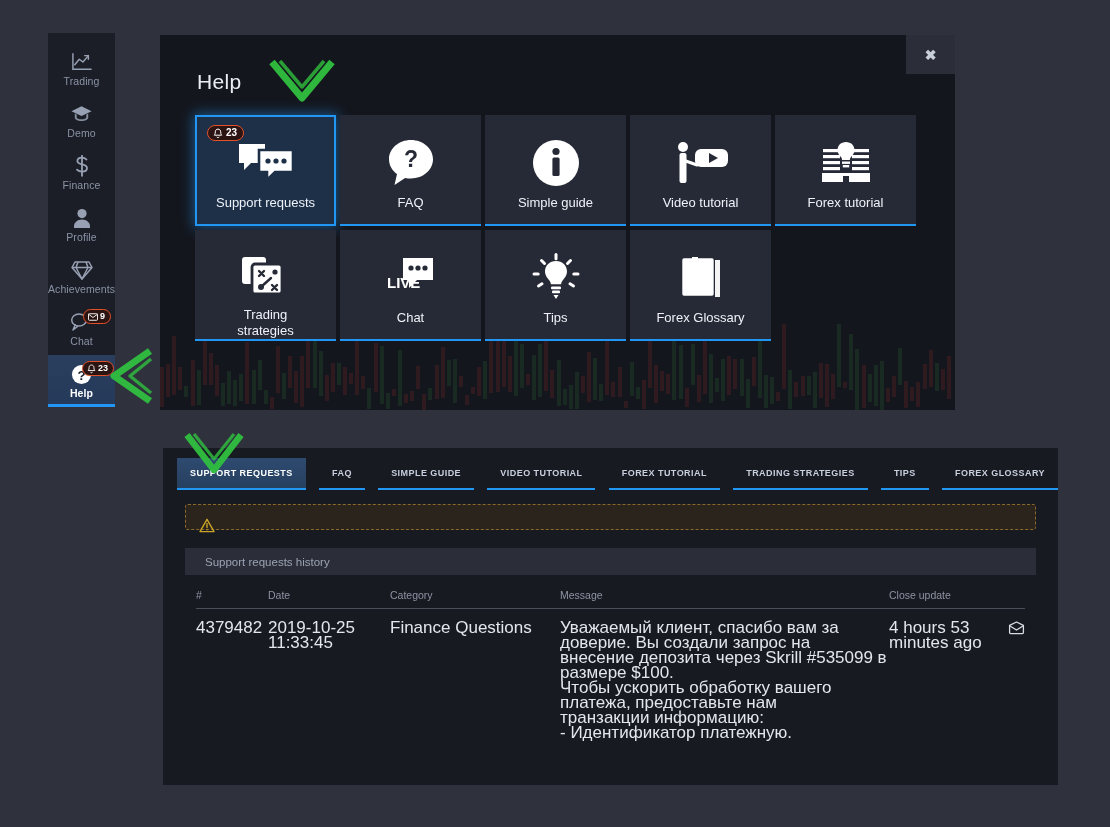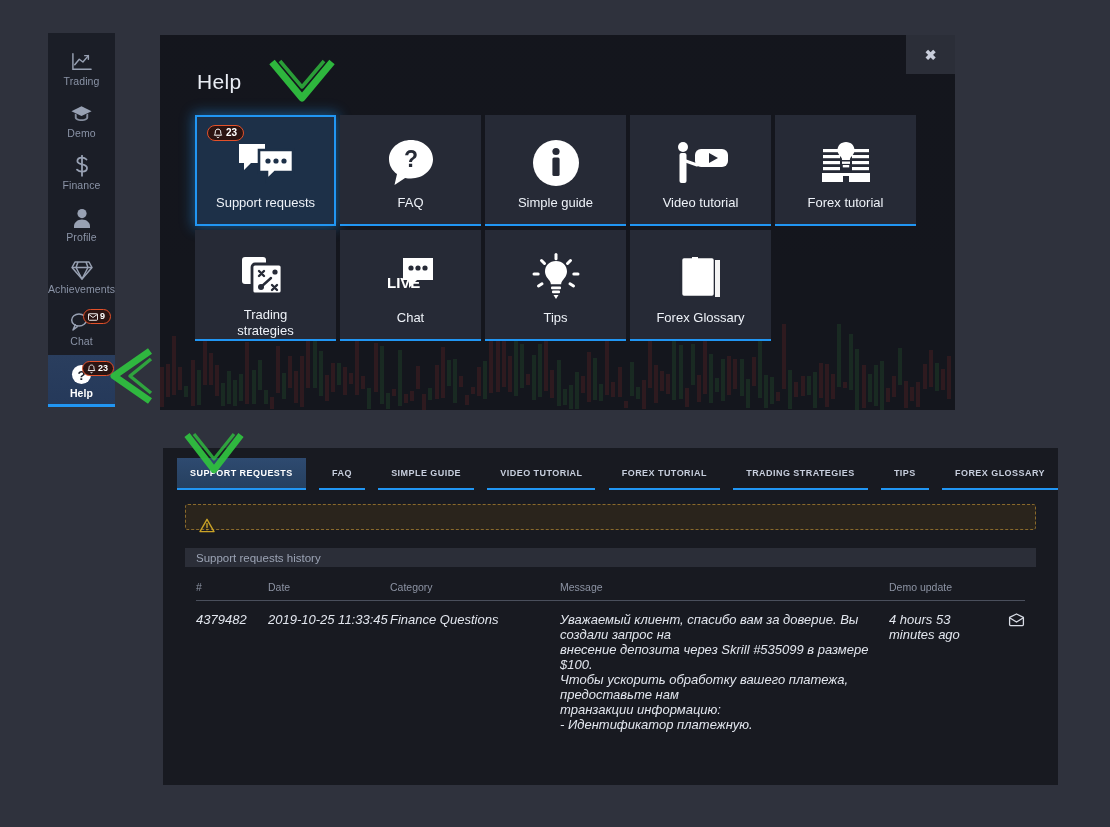--- a/index.html
+++ b/index.html
@@ -185,39 +185,38 @@
     border-radius: 3px;
     color: #ffffff;
     font-size: 11.5px; font-weight: bold;
     padding: 8px 12px;
     cursor: pointer;
   }
 
   .history-block { margin-top: 18px; }
   .history-head {
     background: #2b2e38;
-    height: 19px;
+    height: 27px;
     display: flex; align-items: center;
-    padding-left: 11px;
+    padding-left: 20px;
     color: #9ba3b4; font-size: 11.5px;
   }
   .history-body { background: #181a21; padding: 0 11px; }
   .table { width: 100%; border-collapse: collapse; table-layout: fixed; }
   .table th {
     text-align: left;
     font-size: 10.5px; font-weight: normal; color: #8c93a3;
     padding: 14px 0 7px 0;
     border-bottom: 1px solid #4a4f5c;
   }
   .table td {
     vertical-align: top;
-    font-size: 13px; color: #e2e6ee;
+    font-size: 17px; color: #e2e6ee;
     padding: 11px 0 8px 0;
     line-height: 15px;
-    font-style: italic;
   }
   .col-id { width: 72px; }
   .col-date { width: 122px; }
   .col-cat { width: 170px; }
   .col-msg { width: auto; }
   .col-upd { width: 100px; }
   .col-act { width: 36px; }
   td.col-act { text-align: right; padding-top: 12px; }
   .msg-line { display: block; }
 </style>
@@ -640,21 +639,21 @@
         <div class="history-head">Support requests history</div>
 
         <div class="history-body">
           <table class="table">
             <thead>
               <tr>
                 <th class="col-id">#</th>
                 <th class="col-date">Date</th>
                 <th class="col-cat">Category</th>
                 <th class="col-msg">Message</th>
-                <th class="col-upd">Demo update</th>
+                <th class="col-upd">Close update</th>
                 <th class="col-act"></th>
               </tr>
             </thead>
             <tbody>
               <tr>
                 <td class="col-id">4379482</td>
                 <td class="col-date">2019-10-25 11:33:45</td>
                 <td class="col-cat">Finance Questions</td>
                 <td class="col-msg">
                   <span class="msg-line">Уважаемый клиент, спасибо вам за доверие. Вы создали запрос на</span>

